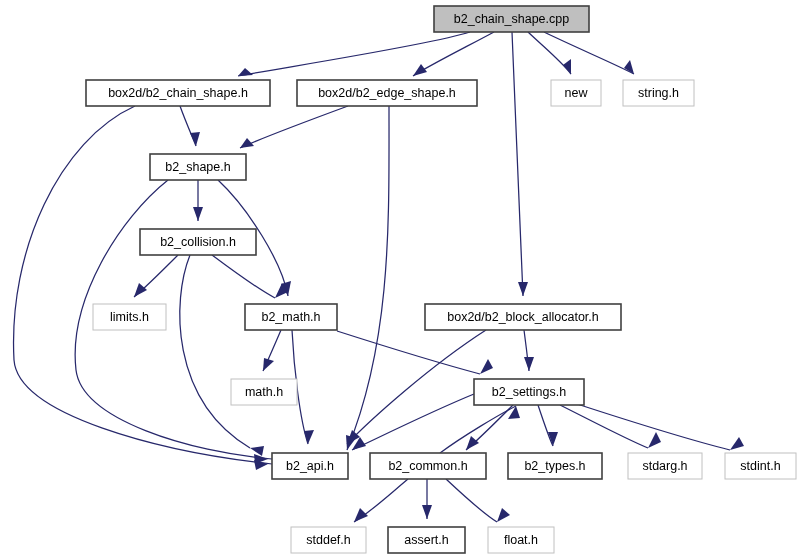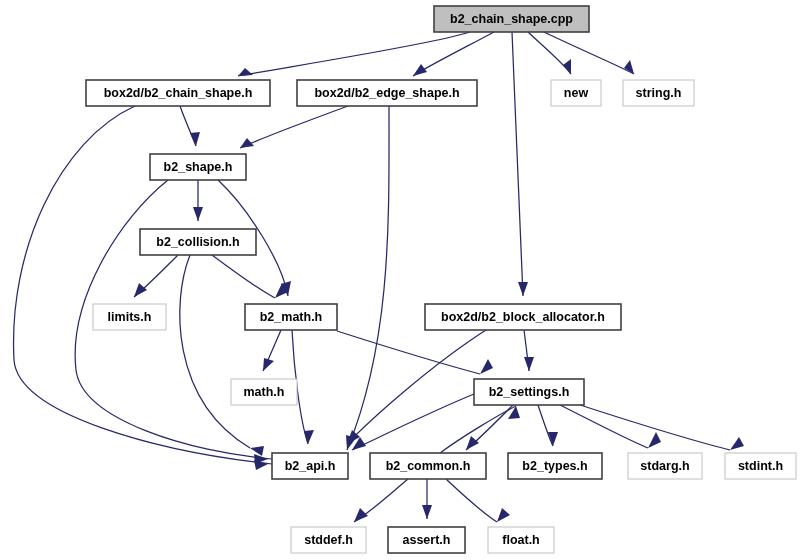--- a/index.html
+++ b/index.html
@@ -7,21 +7,20 @@
     padding: 0;
     background: #ffffff;
   }
   #graph-root {
     position: relative;
     width: 801px;
     height: 560px;
     background: #ffffff;
     font-family: "Liberation Sans", sans-serif;
     overflow: hidden;
-    font-weight: bold;
   }
   svg#graph-canvas {
     position: absolute;
     left: 0;
     top: 0;
     width: 801px;
     height: 560px;
     display: block;
   }
   .node-box {

